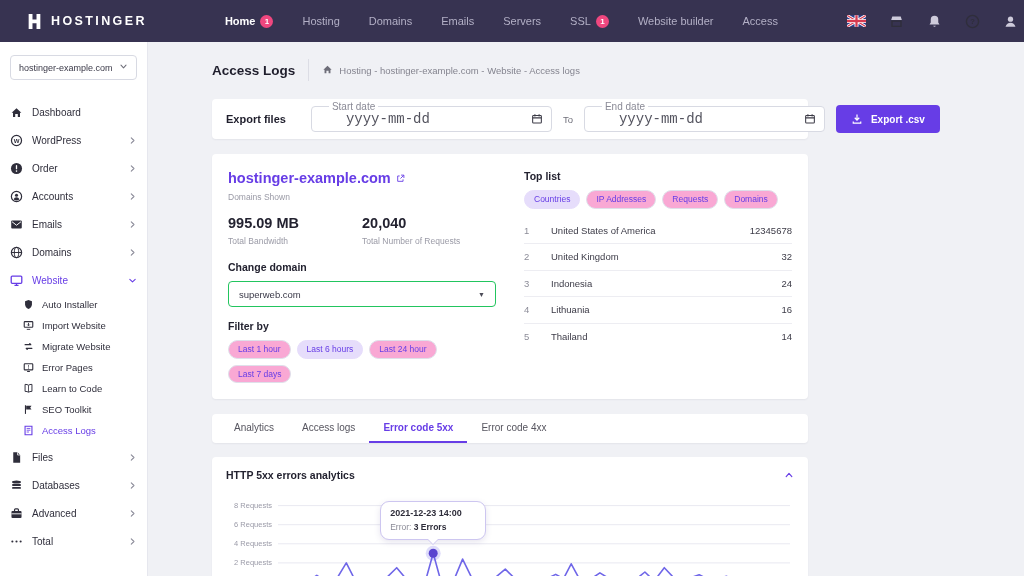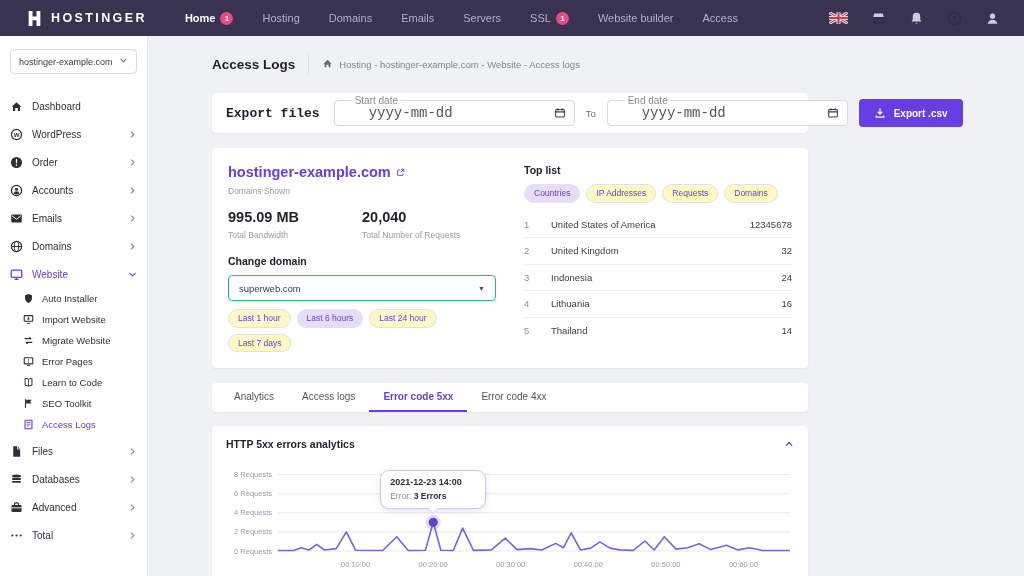--- a/index.html
+++ b/index.html
@@ -5,22 +5,22 @@
   * { box-sizing: border-box; }
   html,body { margin:0; padding:0; }
   body {
     width:1024px; height:576px; overflow:hidden;
     font-family:"Liberation Sans","DejaVu Sans",sans-serif;
     background:#f0f1f5; color:#2f2e3b;
   }
   .app { width:1024px; height:576px; display:flex; flex-direction:column; }
 
   
-  .navbar { height:36px; background:#373351; display:flex; align-items:center;
-            padding:0 24px 0 26px; flex:0 0 auto; }
+  .navbar { height:42px; background:#373351; display:flex; align-items:center;
+            padding:0 24px 0 26px; flex:0 0 auto;gap:40px; }
   .brand { display:flex; align-items:center; gap:8px; color:#fff; font-weight:700;
            font-size:12.5px; letter-spacing:2.4px; margin-right:38px; cursor:pointer; }
   .brand svg { width:17px; height:17px; fill:#fff; }
   .nav-items { display:flex; align-items:center; }
   .nav-item { color:#b3b0c6; font-size:11px; margin-right:29px; display:flex;
               align-items:center; gap:5px; cursor:pointer; white-space:nowrap; }
   .nav-item.active { color:#fff; font-weight:700; }
   .badge { background:#ef477f; color:#fff; min-width:13px; height:13px; border-radius:50%;
            font-size:8px; display:flex; align-items:center; justify-content:center; font-weight:700; }
   .nav-right { margin-left:auto; display:flex; align-items:center; gap:23px; }
@@ -60,21 +60,21 @@
   .page-header { display:flex; align-items:center; gap:13px; margin-bottom:17px; height:24px; }
   .page-title { font-size:13.5px; font-weight:700; color:#1f1e2c; margin:0; }
   .vdiv { width:1px; height:22px; background:#dcdde5; }
   .breadcrumb-wrap { display:flex; align-items:center; gap:6px; color:#84848f; font-size:9.5px; }
   .breadcrumb-wrap .icon svg { width:11px; height:11px; fill:#6d6d78; }
 
   .card { background:#fff; border-radius:4px; box-shadow:0 1px 2px rgba(30,30,60,.06); }
 
   
   .export-card { height:40px; display:flex; align-items:center; padding:0 14px; gap:11px; margin-bottom:15px; }
-  .export-label { font-size:13px; font-weight:700; color:#1f1e2c; white-space:nowrap; margin-right:3px;font-family:Liberation Mono, monospace; }
+  .export-label { font-size:11px; font-weight:700; color:#1f1e2c; white-space:nowrap; margin-right:14px; }
   .date-field { position:relative; border:1px solid #d8dae3; border-radius:4px; height:26px;
                 flex:1; display:flex; align-items:center; padding:0 8px; gap:6px; background:#fff; }
   .float-label { position:absolute; top:-5px; left:17px; background:#fff; padding:0 3px;
                  font-size:10px; color:#8a8a96; line-height:1; }
   .date-field input { border:none; outline:none; flex:1; min-width:0; font-size:14px;
                       color:#4a4a55; font-family:Liberation Mono, monospace; background:transparent;margin-left:24px; }
   .date-field input::placeholder { color:#54545f; opacity:1; }
   .date-field .icon { display:flex; cursor:pointer; }
   .date-field .icon svg { width:12px; height:12px; stroke:#3c3b47; fill:none; }
   .to-label { font-size:9.5px; color:#6f6f7a; }
@@ -96,21 +96,21 @@
   .stat-value { font-size:14.5px; font-weight:700; color:#232230; }
   .stat-label { font-size:8.5px; color:#9a9aa6; margin-top:5px; }
   .section-label { font-size:10.5px; font-weight:700; color:#232230; }
   .mt16 { margin-top:15px; } .mt13 { margin-top:13px; }
   .select { border:1px solid #22c55e; border-radius:4px; height:26px; display:flex;
             align-items:center; justify-content:space-between; padding:0 10px;
             font-size:9.5px; color:#3a3948; margin-top:8px; cursor:pointer; }
   .select .caret { color:#4c4c58; font-size:7px; }
   .chips { display:flex; gap:6px; margin-top:8px; flex-wrap:wrap; }
   .chip { border:1px solid #dfe0ea; border-radius:11px; padding:4px 9px; font-size:8.5px;
-          color:#673de6; cursor:pointer; background:#fef9c3; white-space:nowrap; line-height:1; }
+          color:#673de6; cursor:pointer; background:#f9a8d4; white-space:nowrap; line-height:1; }
   .chip.active { background:#e6ddfb; border-color:#e6ddfb; }
 
   .ov-right { flex:1; min-width:0; }
   .toplist-rows { margin-top:9px; }
   .tl-row { display:flex; align-items:center; height:26.5px; border-bottom:1px solid #ededf2;
             font-size:9.5px; color:#3c3b47; }
   .tl-row:last-child { border-bottom:none; }
   .tl-rank { width:27px; color:#8c8c98; flex:0 0 auto; }
   .tl-name { flex:1; }
   .tl-value { text-align:right; }
@@ -518,20 +518,21 @@
                 <div class="stat">
                   <div class="stat-value">20,040</div>
                   <div class="stat-label">Total Number of Requests</div>
                 </div>
               </div>
             <div class="section-label mt16">Change domain</div>
             <div class="select">
               <span>superweb.com</span>
               <span class="caret">▼</span>
             </div>
+            <div class="section-label mt13">Filter by</div>
             <div class="chips">
                 <span class="chip">Last 1 hour</span>
                 <span class="chip active">Last 6 hours</span>
                 <span class="chip">Last 24 hour</span>
                 <span class="chip">Last 7 days</span>
               </div>
           </div>
           <div class="ov-right">
             <div class="section-label">Top list</div>
             <div class="chips">

